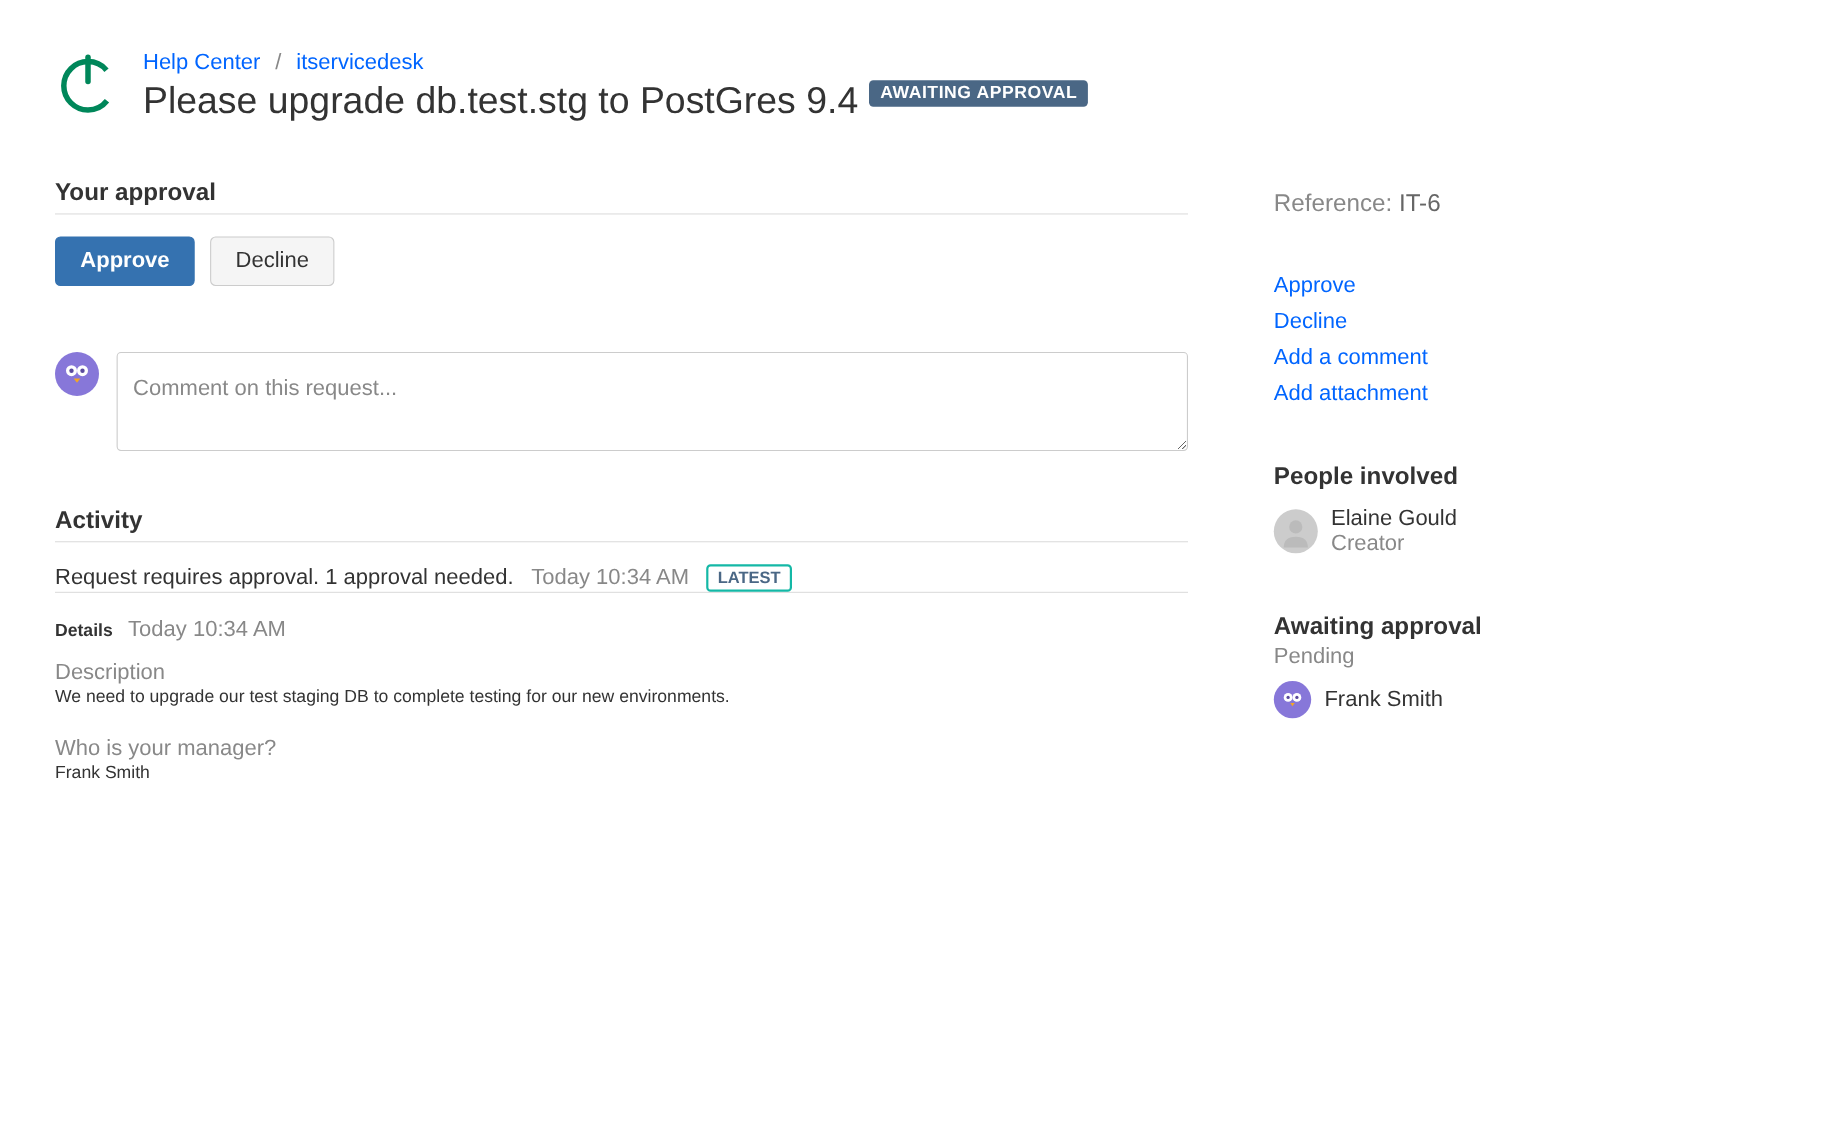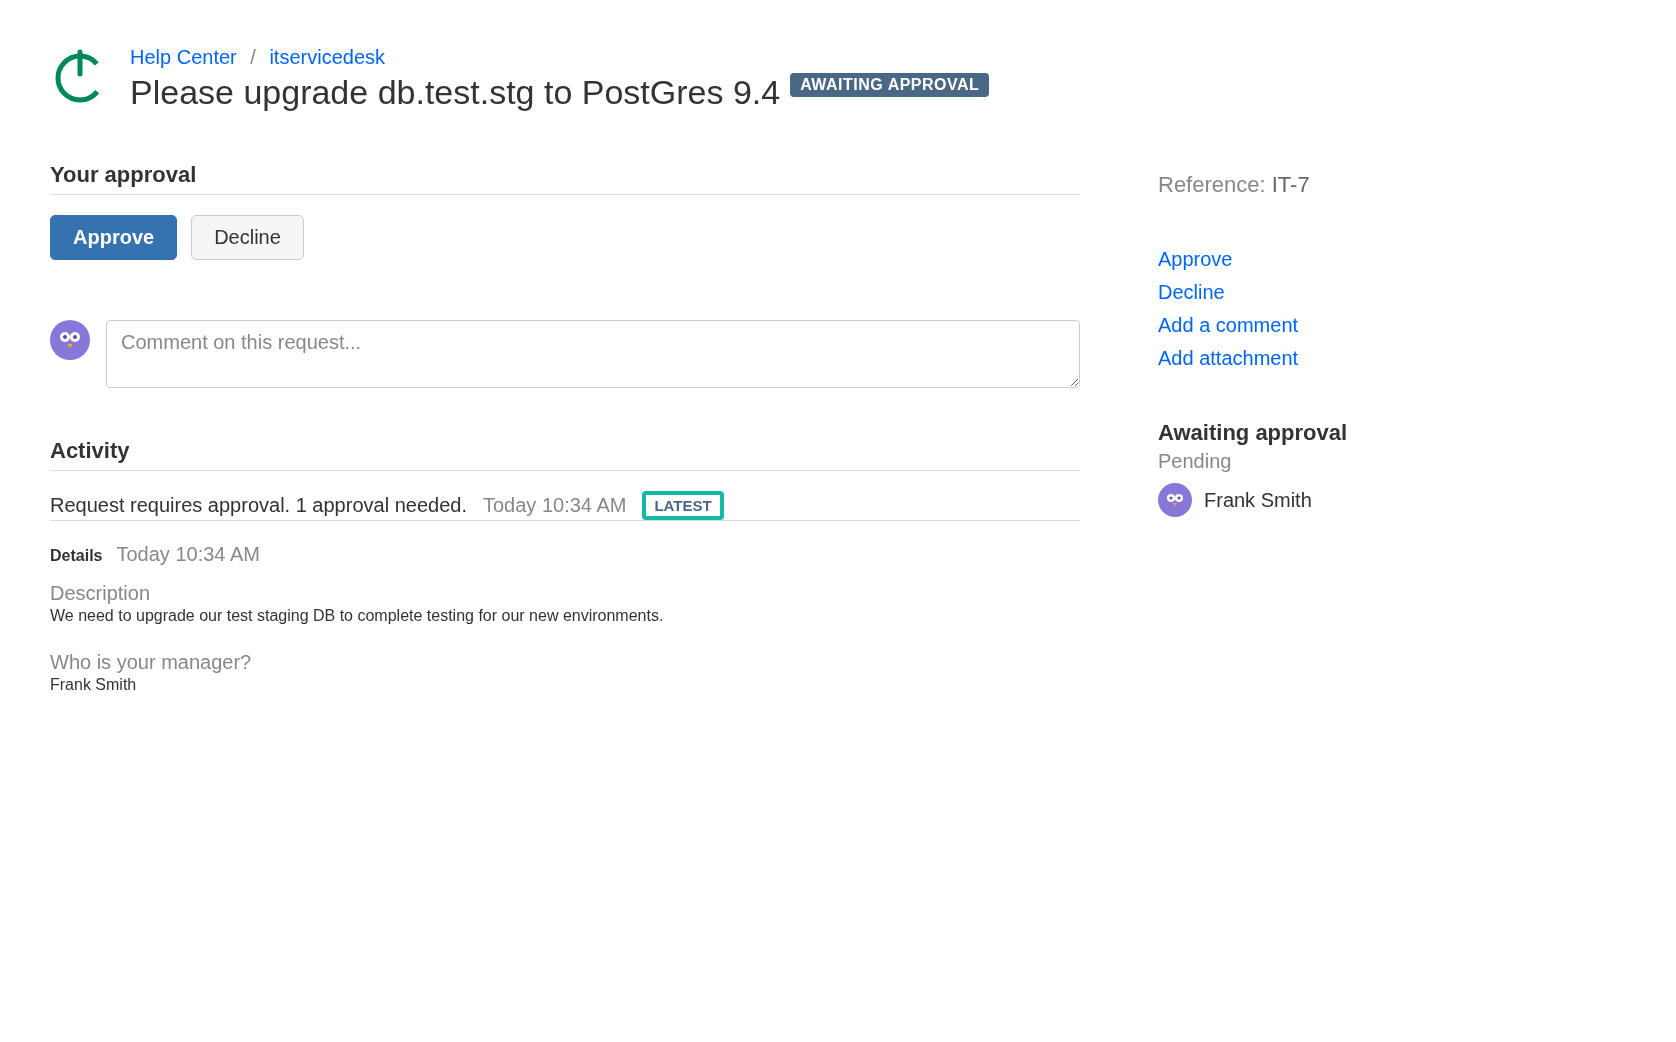--- a/index.html
+++ b/index.html
@@ -23,26 +23,26 @@
 .btn-primary { background: #3572b0; color: #fff; font-weight: 700; border-color: #3572b0; }
 .btn-secondary { background: #f5f5f5; color: #333; border-color: #ccc; }
 .comment-row { display: flex; gap: 16px; align-items: flex-start; margin-bottom: 50px; }
 .avatar { width: 40px; height: 40px; border-radius: 50%; flex-shrink: 0; display: flex; align-items: center; justify-content: center; }
 .avatar.owl { background: #8777d9; }
 .avatar.owl svg { width: 28px; height: 28px; }
 .avatar.gray { background: #ccc; }
 .avatar.gray svg { width: 30px; height: 30px; fill: #aaa; }
 .avatar.owl-sm { width: 34px; height: 34px; background: #8777d9; }
 .avatar.owl-sm svg { width: 22px; height: 22px; }
-.comment-input { flex: 1; font-size: 20px; padding: 10px 14px; border: 1px solid #ccc; border-radius: 4px; color: #333; resize: both; min-height: 44px; font-family: inherit; }
+.comment-input { flex: 1; font-size: 20px; padding: 21px 14px; border: 1px solid #ccc; border-radius: 4px; color: #333; resize: both; min-height: 44px; font-family: inherit; }
 .comment-input::placeholder { color: #888; }
 .activity-item { font-size: 20px; margin-bottom: 22px; border-bottom: 1px solid #ddd; display: flex; align-items: center; gap: 16px; flex-wrap: wrap; }
 .activity-text { color: #333; }
 .activity-time { color: #888; }
-.latest-badge { border: 4px solid #14b8a6; color: #4a6785; font-size: 15px; font-weight: 700; padding: 2px 8px; border-radius: 4px; }
+.latest-badge { border: 2px solid #14b8a6; color: #4a6785; font-size: 15px; font-weight: 700; padding: 2px 8px; border-radius: 4px; }
 .details-header { display: flex; align-items: baseline; gap: 14px; margin-bottom: 16px; }
 .details-title { font-size: 16px; font-weight: 700; color: #333; }
 .details-time { font-size: 20px; color: #888; }
 .field-label { font-size: 20px; color: #888; margin-bottom: 2px; }
 .field-value { font-size: 16px; color: #333; margin-bottom: 26px; }
 .ref-row { font-size: 22px; color: #888; margin-bottom: 50px; }
 .ref-row span.refkey { color: #666; }
 .side-actions { list-style: none; margin-bottom: 50px; }
 .side-actions li { margin-bottom: 10px; }
 .side-actions a { color: #0065ff; font-size: 20px; text-decoration: none; }
@@ -112,32 +112,47 @@
     </div>
     <div class="field-label">Description</div>
     <div class="field-value">We need to upgrade our test staging DB to complete testing for our new environments.</div>
     <div class="field-label">Who is your manager?</div>
     <div class="field-value">Frank Smith</div>
   </div>
 
   <div class="sidebar">
     <div class="ref-row">
       <span>Reference:</span>
-      <span class="refkey">IT-7</span>
+      <span class="refkey">IT-6</span>
     </div>
 
     <div class="side-section">
       <ul class="side-actions" style="margin-top:14px;">
         <li><a href="#">Approve</a></li>
         <li><a href="#">Decline</a></li>
         <li><a href="#">Add a comment</a></li>
         <li><a href="#">Add attachment</a></li>
       </ul>
     </div>
 
+    <div class="side-section">
+      <div class="section-title">People involved</div>
+      <div class="people-row" style="margin-top:14px;">
+        <div class="avatar gray">
+          <svg viewBox="0 0 30 30">
+              <circle cx="15" cy="11" r="6" fill="#bbb"></circle>
+              <path d="M4 30 Q4 20 15 20 Q26 20 26 30 Z" fill="#bbb"></path>
+            </svg>
+        </div>
+        <div class="people-text">
+          <span class="people-name">Elaine Gould</span>
+          <span class="people-role">Creator</span>
+        </div>
+      </div>
+    </div>
 
     <div class="side-section">
       <div class="section-title">Awaiting approval</div>
       <div class="pending">Pending</div>
       <div class="people-row">
         <div class="avatar owl-sm">
           <svg viewBox="0 0 22 22">
               <circle cx="7" cy="9" r="4" fill="#fff"></circle>
               <circle cx="15" cy="9" r="4" fill="#fff"></circle>
               <circle cx="7" cy="9" r="1.5" fill="#5b4a9e"></circle>

